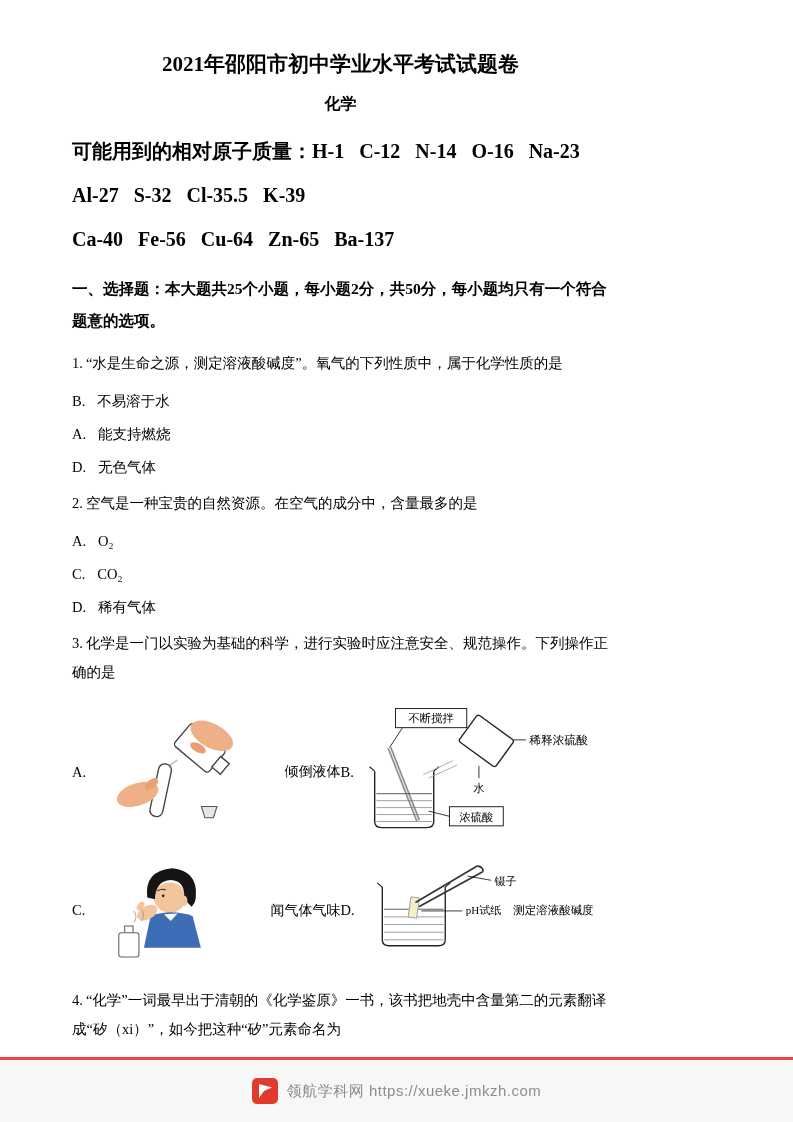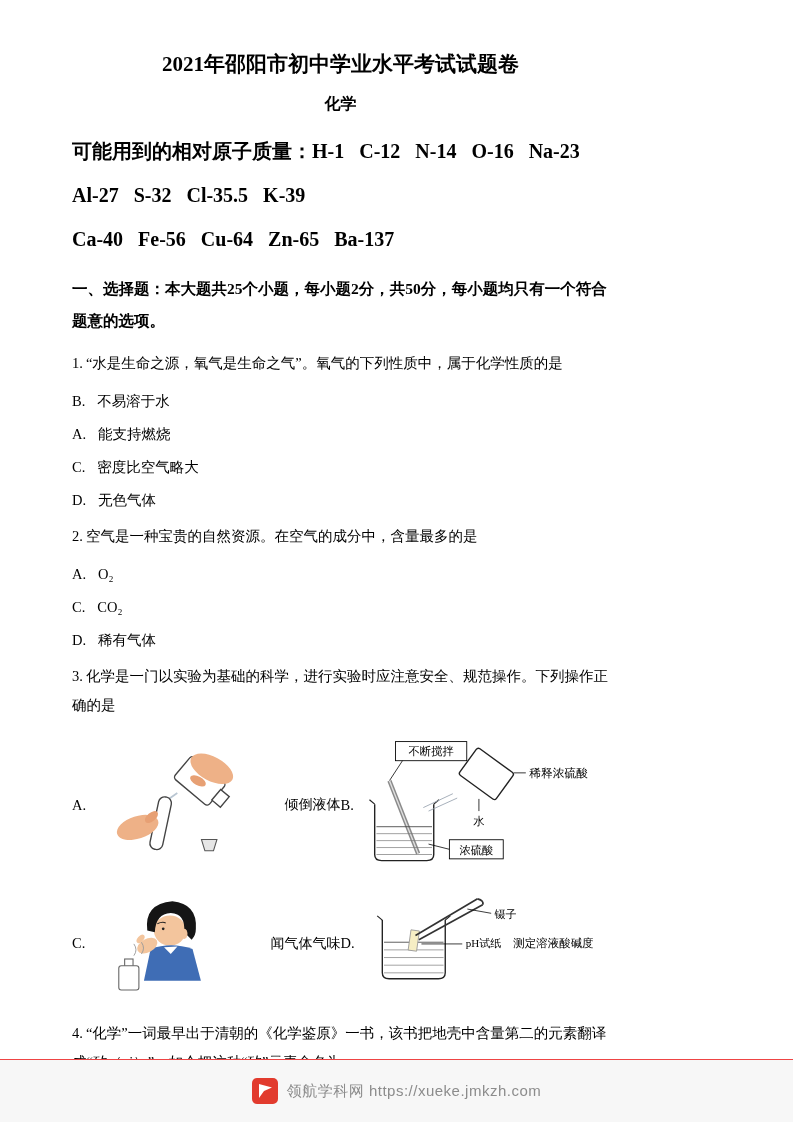--- a/index.html
+++ b/index.html
@@ -76,21 +76,21 @@
   }
   svg text {
     font-family: "Liberation Serif", "DejaVu Serif", serif;
     fill: #000;
   }
   .footer {
     position: absolute;
     left: 0; bottom: 0;
     width: 793px; height: 62px;
     background: #f7f7f7;
-    border-top: 1px solid #ef4444;
+    border-top: 3px solid #ef4444;
     display: flex;
     align-items: center;
     justify-content: center;
     gap: 9px;
   }
   .footer-text {
     font-family: "Liberation Sans", "DejaVu Sans", sans-serif;
     font-size: 15px;
     color: #8c8c8c;
     letter-spacing: 0.5px;
@@ -102,24 +102,23 @@
 <div class="page">
 
   <div class="title">2021年邵阳市初中学业水平考试试题卷</div>
   <div class="subject">化学</div>
 
   <p class="atomic">可能用到的相对原子质量：H-1   C-12   N-14   O-16   Na-23   Al-27   S-32   Cl-35.5   K-39
 Ca-40   Fe-56   Cu-64   Zn-65   Ba-137</p>
 
   <p class="section-heading">一、选择题：本大题共25个小题，每小题2分，共50分，每小题均只有一个符合题意的选项。</p>
 
-  <p class="qtext"><span class="qnum">1.</span><span>“水是生命之源，氧气是生命之气”。氧气的下列性质中，属于化学性质的是</span></p>
+  <p class="qtext"><span class="qnum">1.</span><span>“水是生命之源，测定溶液酸碱度”。氧气的下列性质中，属于化学性质的是</span></p>
   <p class="option"><span class="opt-label">B.</span><span>不易溶于水</span></p>
   <p class="option"><span class="opt-label">A.</span><span>能支持燃烧</span></p>
-  <p class="option"><span class="opt-label">C.</span><span>密度比空气略大</span></p>
   <p class="option"><span class="opt-label">D.</span><span>无色气体</span></p>
 
   <p class="qtext"><span class="qnum">2.</span><span>空气是一种宝贵的自然资源。在空气的成分中，含量最多的是</span></p>
   <p class="option"><span class="opt-label">A.</span><span>O₂</span></p>
   <p class="option"><span class="opt-label">C.</span><span>CO₂</span></p>
   <p class="option"><span class="opt-label">D.</span><span>稀有气体</span></p>
 
   <p class="qtext"><span class="qnum">3.</span><span>化学是一门以实验为基础的科学，进行实验时应注意安全、规范操作。下列操作正确的是</span></p>
 
   <div class="fig-grid">

